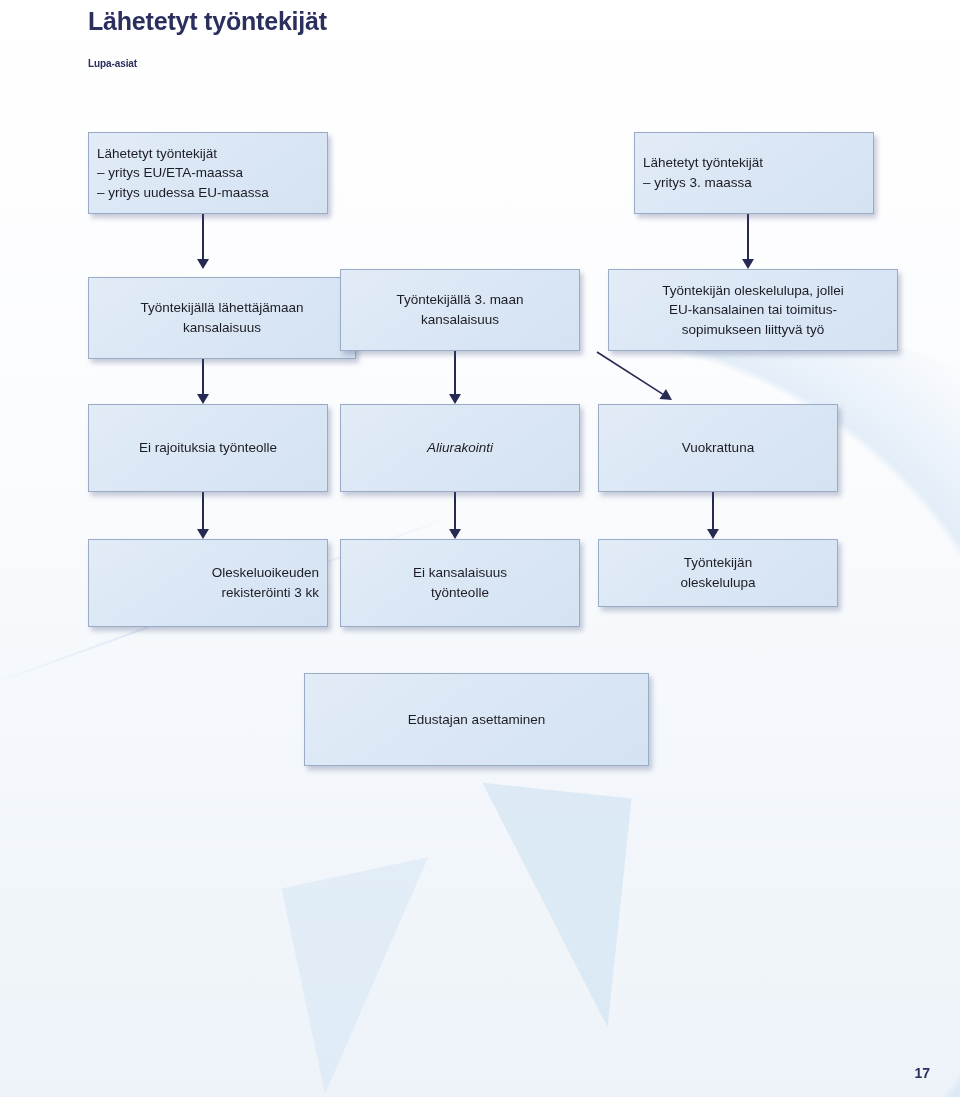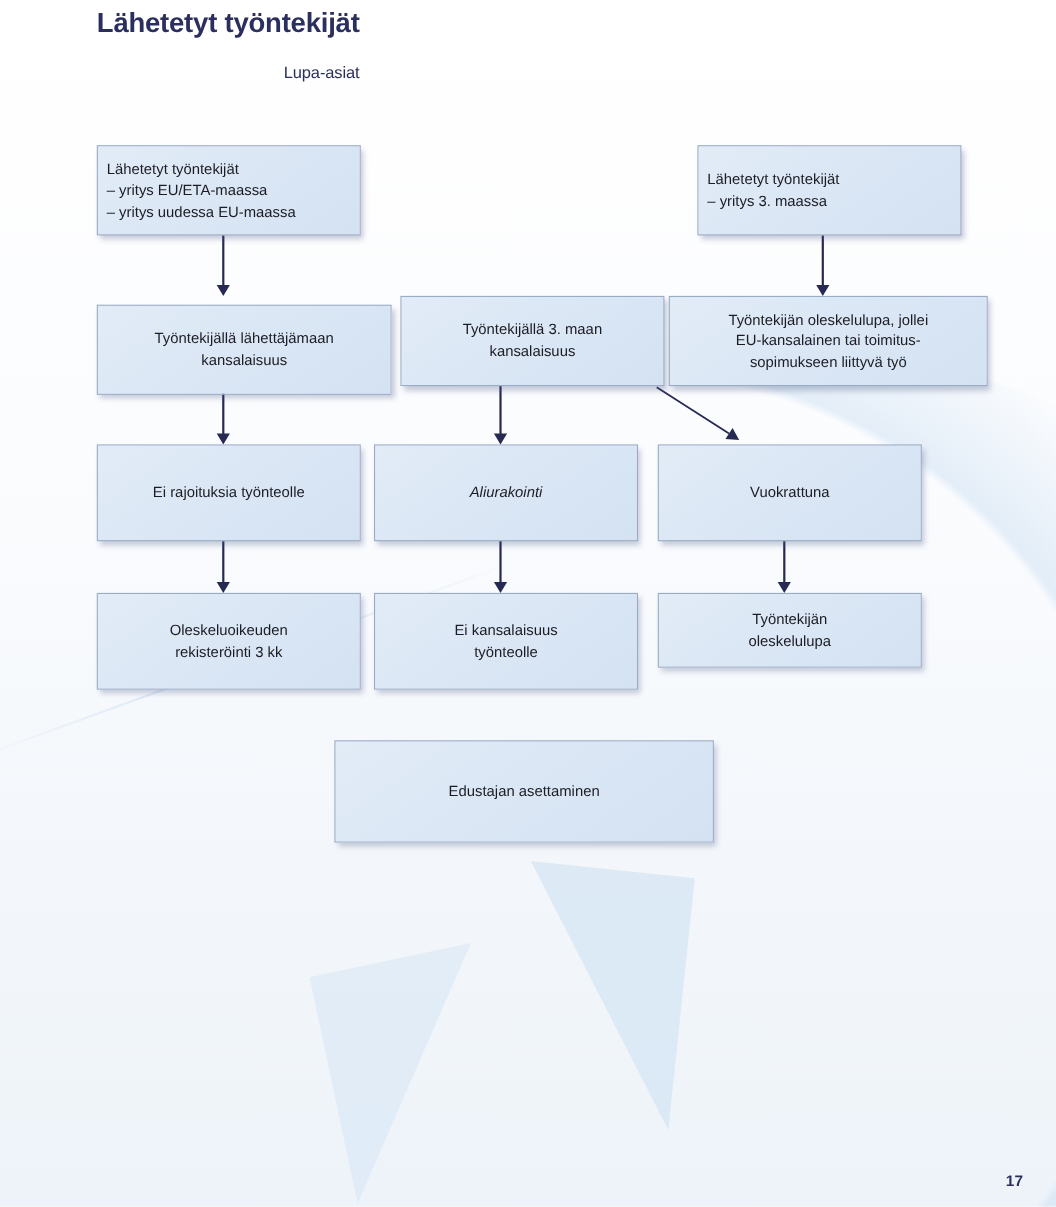--- a/index.html
+++ b/index.html
@@ -59,22 +59,22 @@
     background: linear-gradient(180deg, #ffffff 0%, rgba(255,255,255,0) 100%);
   }
 
   
   #heading-block { position: absolute; left: 88px; top: 8px; }
   #page-title {
     font-size: 25px; font-weight: bold; color: #2b2f5e;
     letter-spacing: -0.2px; line-height: 1.1; margin: 0;
   }
   #page-subtitle {
-    font-size: 15px; font-weight: normal; color: #2b2f5e;
-    margin: 22px 0 0 0; letter-spacing: -0.1px; text-align: right;
+    font-size: 10px; font-weight: bold; color: #2b2f5e;
+    margin: 22px 0 0 0; letter-spacing: -0.1px;
   }
 
   
   .node {
     position: absolute;
     background: linear-gradient(145deg, #e2ecf7 0%, #dbe7f5 45%, #d4e2f2 100%);
     border: 1px solid #9aabc6;
     box-shadow: 3px 4px 5px rgba(70,85,130,0.30);
     display: flex; align-items: center; justify-content: center;
     text-align: center;
@@ -167,39 +167,39 @@
 – yritys uudessa EU-maassa</span>
       </div>
       <div class="node left-align" style="left: 634px; top: 132px; width: 240px; height: 82px;">
         <span class="node-text">Lähetetyt työntekijät
 – yritys 3. maassa</span>
       </div>
       <div class="node" style="left: 88px; top: 277px; width: 268px; height: 82px;">
         <span class="node-text">Työntekijällä lähettäjämaan
 kansalaisuus</span>
       </div>
-      <div class="node" style="left: 340px; top: 269px; width: 240px; height: 82px; margin-left: 24px;">
+      <div class="node" style="left: 340px; top: 269px; width: 240px; height: 82px;">
         <span class="node-text">Työntekijällä 3. maan
 kansalaisuus</span>
       </div>
       <div class="node" style="left: 608px; top: 269px; width: 290px; height: 82px; justify-content: center;">
         <span class="node-text">Työntekijän oleskelulupa, jollei
 EU-kansalainen tai toimitus-
 sopimukseen liittyvä työ</span>
       </div>
       <div class="node" style="left: 88px; top: 404px; width: 240px; height: 88px;">
         <span class="node-text">Ei rajoituksia työnteolle</span>
       </div>
       <div class="node" style="left: 340px; top: 404px; width: 240px; height: 88px; font-style: italic;">
         <span class="node-text">Aliurakointi</span>
       </div>
       <div class="node" style="left: 598px; top: 404px; width: 240px; height: 88px; text-align: center;">
         <span class="node-text">Vuokrattuna</span>
       </div>
-      <div class="node" style="left: 88px; top: 539px; width: 240px; height: 88px;">
+      <div class="node" style="left: 88px; top: 539px; width: 240px; height: 88px; text-align: right;">
         <span class="node-text">Oleskeluoikeuden
 rekisteröinti 3 kk</span>
       </div>
       <div class="node" style="left: 340px; top: 539px; width: 240px; height: 88px;">
         <span class="node-text">Ei kansalaisuus
 työnteolle</span>
       </div>
       <div class="node" style="left: 598px; top: 539px; width: 240px; height: 68px;">
         <span class="node-text">Työntekijän
 oleskelulupa</span>

